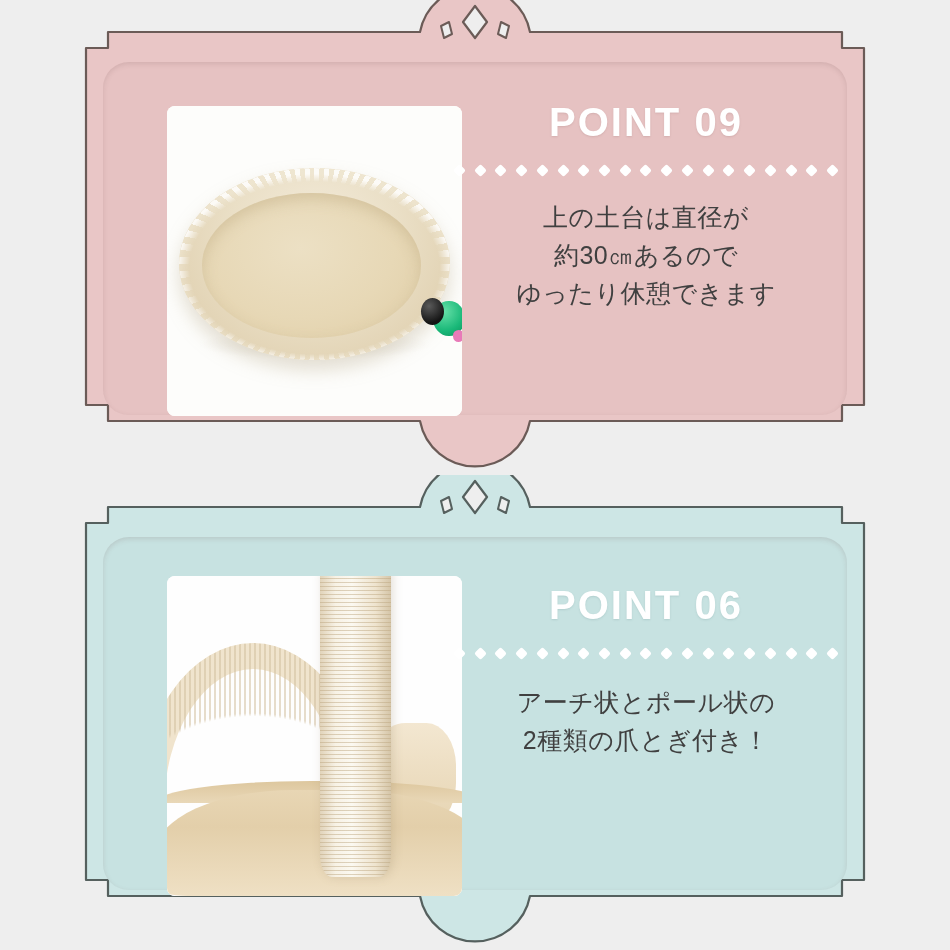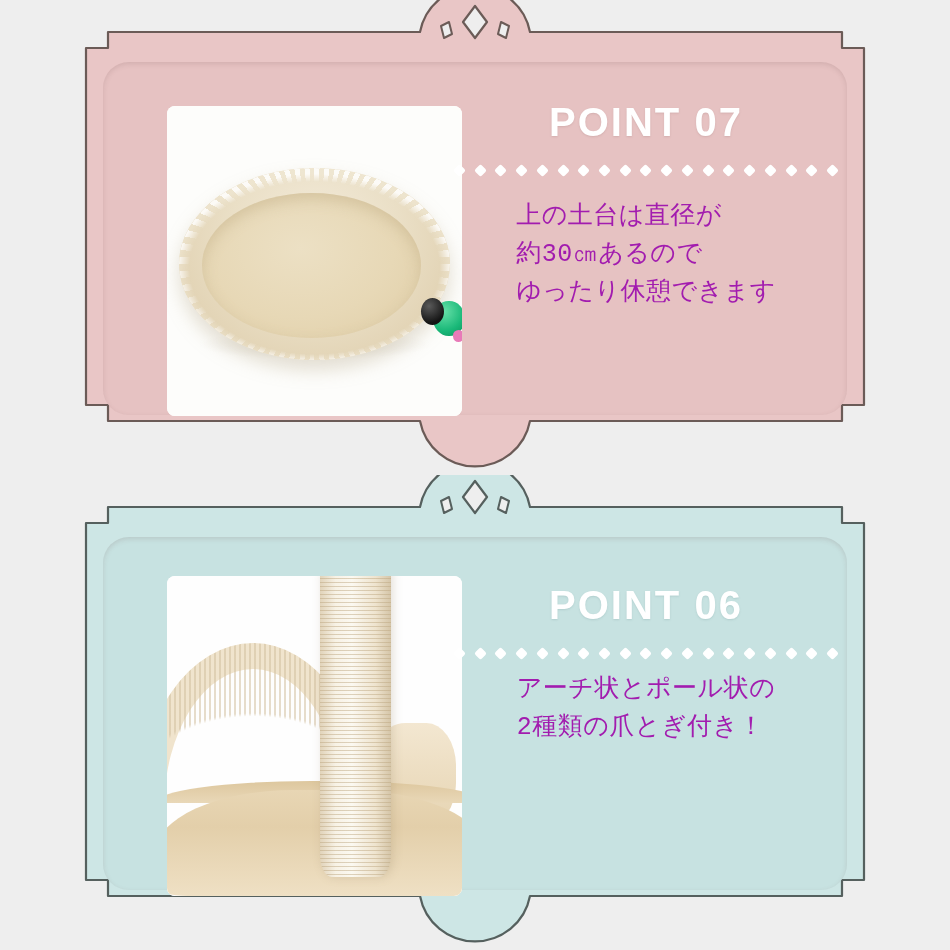--- a/index.html
+++ b/index.html
@@ -69,29 +69,29 @@
   .dotline i{
     display:block;
     width:9px;height:9px;
     background:#ffffff;
     transform:rotate(45deg);
     border-radius:2px;
   }
 
   .body-text{
     margin-top:22px;
-    color:#a21caf;
+    color:#404040;
     font-size:25px;
     line-height:1.52;
-    text-align:left;
+    text-align:center;
     letter-spacing:.5px;
     white-space:pre-line;
-    font-family:Liberation Mono, monospace;
-  }
-  #body-2{margin-top:12px;}
+    font-family:Liberation Sans, sans-serif;
+  }
+  #body-2{margin-top:24px;}
 
   
   .bed-scene{position:absolute;inset:0;background:#fdfdfb;}
   .bed-outer{
     position:absolute;left:4%;top:20%;width:92%;height:62%;
     border-radius:50%;
     background:
       radial-gradient(ellipse at 50% 35%, #f4ecdc 0%, #eadfc6 45%, #e2d3b4 75%, #d8c6a4 100%);
     box-shadow:0 10px 18px rgba(180,165,135,.35);
   }
@@ -220,21 +220,21 @@
           <div class="bed-inner"></div>
           <div class="pom">
             <div class="pom-g"></div>
             <div class="pom-b"></div>
             <div class="pom-p"></div>
           </div>
         </div>
       </figure>
 
       <div class="text-col" id="text-1">
-        <h2 class="point-title" id="title-1">POINT 07</h2>
+        <h2 class="point-title" id="title-1">POINT 09</h2>
 
         <div class="dotline">
           <i></i>
             <i></i>
             <i></i>
             <i></i>
             <i></i>
             <i></i>
             <i></i>
             <i></i>

